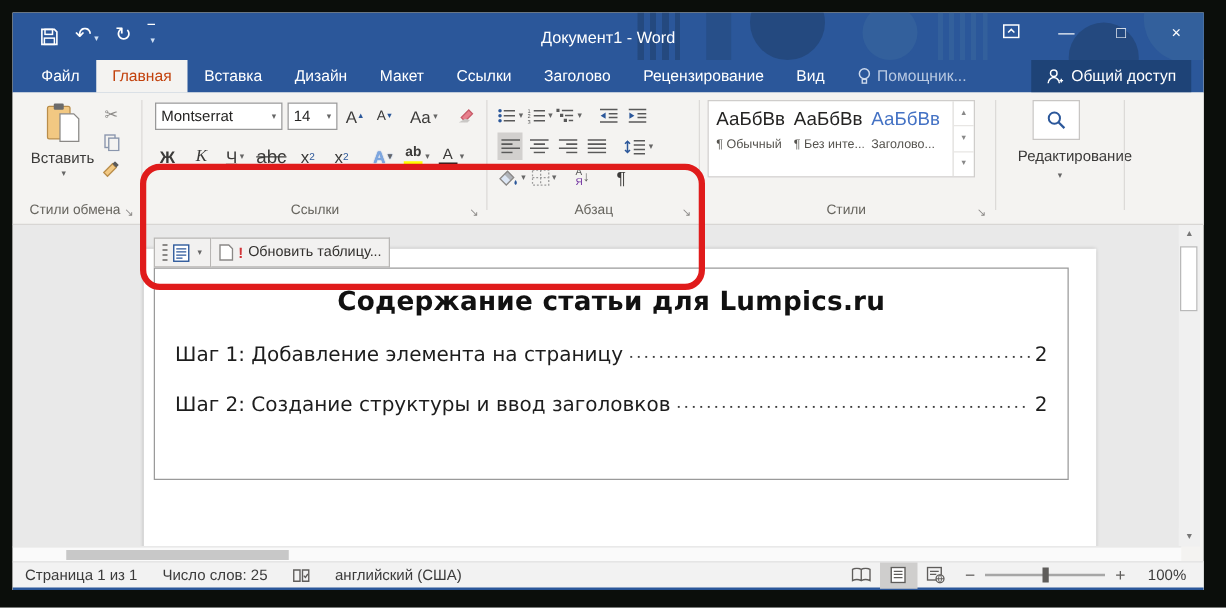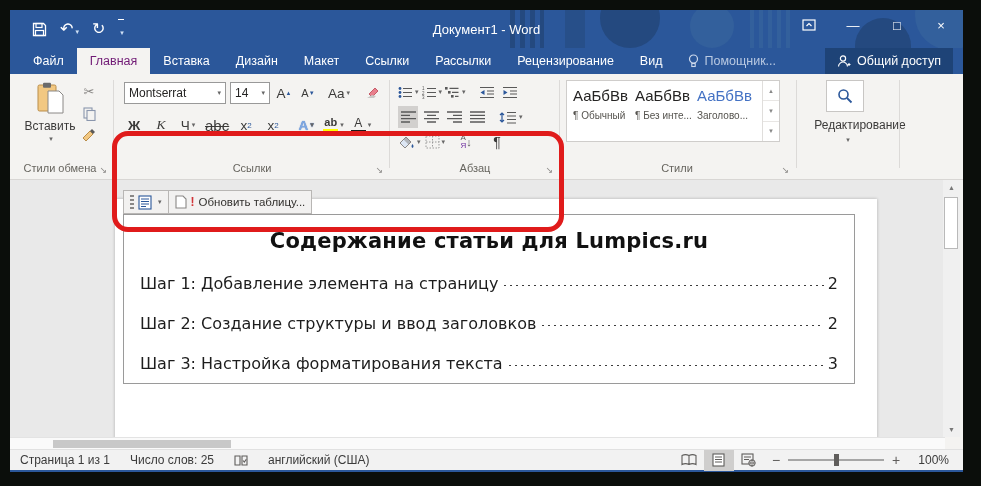--- a/index.html
+++ b/index.html
@@ -20,21 +20,21 @@
   .qat { position:absolute; left:22px; top:0; height:38px; display:flex; align-items:center; gap:13px; color:#fff; z-index:2;}
   .qat .glyph { font-size:16px; line-height:1; color:#fff; }
   .mini-arrow { font-size:7px; color:#cfe0f5; margin-left:2px;}
   .win-title { position:absolute; left:0; top:0; width:100%; height:38px; display:flex; align-items:center; justify-content:center; color:#fff; font-size:13px; z-index:1;}
   .win-controls { position:absolute; right:0; top:0; height:30px; display:flex; z-index:2;}
   .win-controls .wbtn { width:44px; height:30px; display:flex; align-items:center; justify-content:center; color:#fff; font-size:13px; }
 
   
   .tabrow { position:absolute; left:0; top:38px; width:100%; height:26px; background:#2b579a; display:flex; align-items:flex-end; }
   .rtab { color:#fff; font-size:12.5px; padding:6px 13px 6px; height:26px; display:flex; align-items:center; gap:5px;}
-  .rtab.active { background:#f4f3f1; color:#701a75; }
+  .rtab.active { background:#f4f3f1; color:#c2410c; }
   .rtab.dim { color:#b9c9e2; }
   .share-btn { position:absolute; right:10px; top:38px; height:26px; background:#1e4377; color:#fff; font-size:12.5px; display:flex; align-items:center; gap:6px; padding:0 12px; }
 
   
   .ribbon { position:absolute; left:0; top:64px; width:100%; height:106px; background:#f4f3f1; border-bottom:1px solid #d8d6d4; }
   .rsep { position:absolute; top:6px; height:88px; width:1px; background:#dcdad8; }
   .group-label { position:absolute; bottom:5px; left:0; width:100%; text-align:center; font-size:11px; color:#67655f; }
   .launcher { position:absolute; bottom:4px; right:3px; font-size:9px; color:#8a8886; }
   .ribbon-group { position:absolute; top:0; height:105px; }
 
@@ -148,21 +148,21 @@
     </div>
   </div>
 
   <div class="tabrow">
     <div class="rtab" style="margin-left:10px;">Файл</div>
     <div class="rtab active">Главная</div>
     <div class="rtab">Вставка</div>
     <div class="rtab">Дизайн</div>
     <div class="rtab">Макет</div>
     <div class="rtab">Ссылки</div>
-    <div class="rtab">Рассылки</div>
+    <div class="rtab">Заголово</div>
     <div class="rtab">Рецензирование</div>
     <div class="rtab">Вид</div>
     <div class="rtab dim">
       <span>
         <svg class="ic" width="11" height="14" viewBox="0 0 11 14">
             <circle cx="5.5" cy="5" r="4" fill="none" stroke="#cdd9ec" stroke-width="1.2"></circle>
             <rect x="3.8" y="9.5" width="3.4" height="3" fill="none" stroke="#cdd9ec" stroke-width="1.1"></rect>
           </svg>
       </span>
       <span>Помощник...</span>
@@ -450,25 +450,20 @@
         <div class="toc-title">Содержание статьи для Lumpics.ru</div>
         <div class="toc-entry">
           <span>Шаг 1: Добавление элемента на страницу</span>
           <span class="leader"></span>
           <span class="pg">2</span>
         </div>
         <div class="toc-entry">
           <span>Шаг 2: Создание структуры и ввод заголовков</span>
           <span class="leader"></span>
           <span class="pg">2</span>
-        </div>
-        <div class="toc-entry">
-          <span>Шаг 3: Настройка форматирования текста</span>
-          <span class="leader"></span>
-          <span class="pg">3</span>
         </div>
       </div>
     </div>
   </div>
 
   <div class="vscroll">
     <div class="arr" style="top:0;">▲</div>
     <div class="thumb"></div>
     <div class="arr" style="bottom:0;">▼</div>
   </div>

